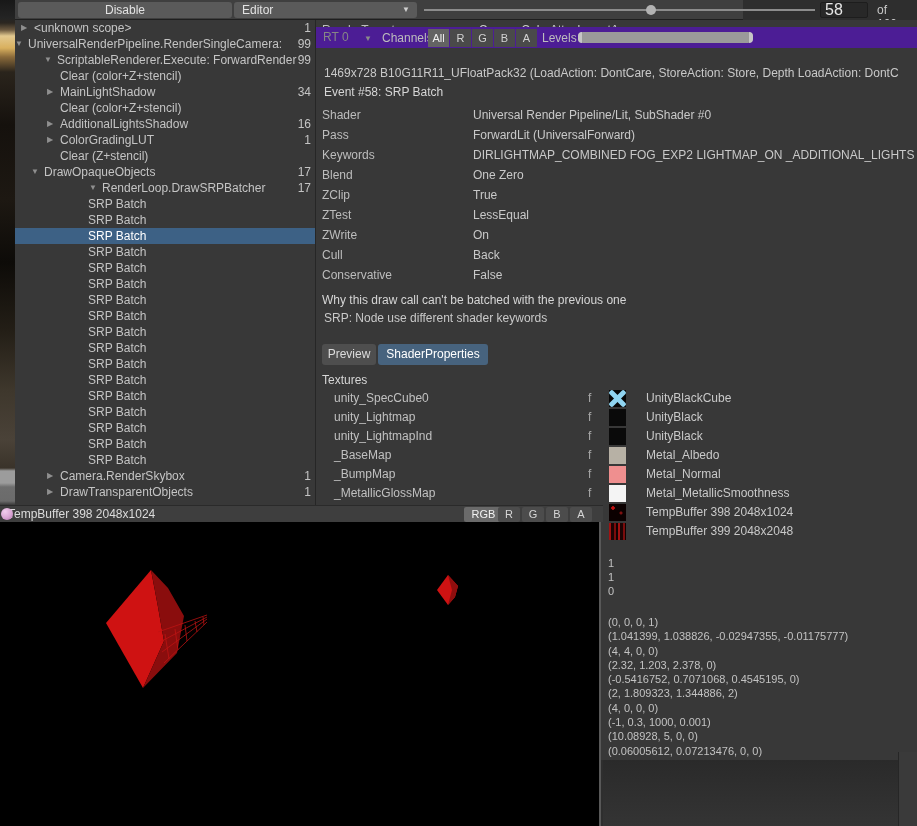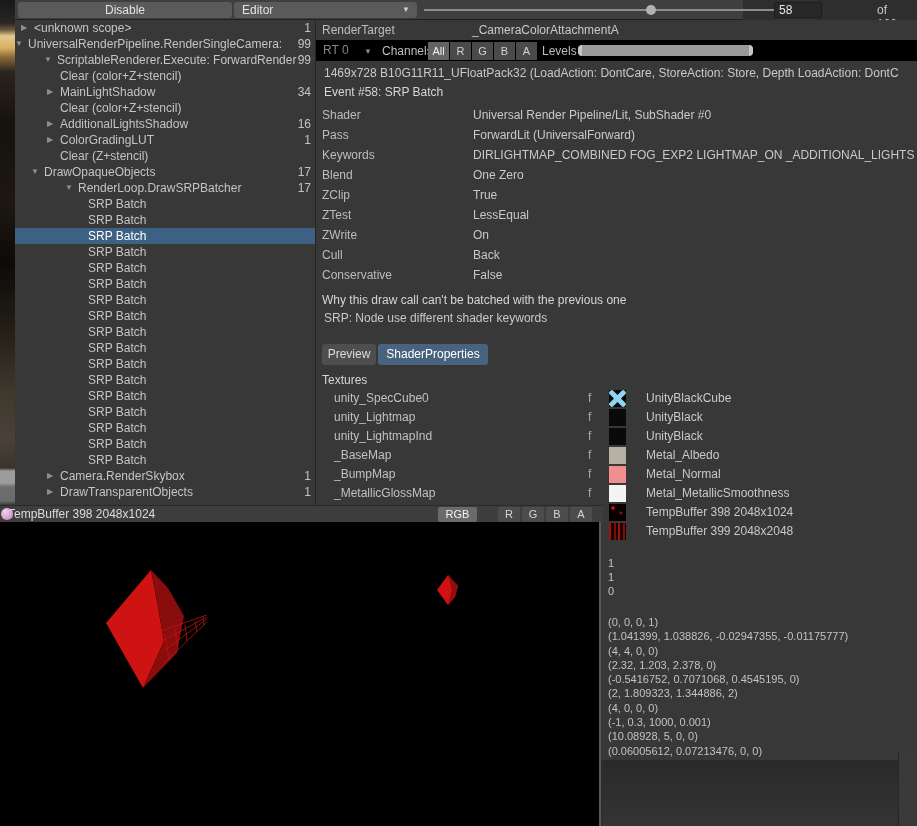--- a/index.html
+++ b/index.html
@@ -19,23 +19,23 @@
   
   #toolbar { position:absolute; left:15px; top:0; width:728px; height:20px;
     background:#3f3f3f; border-bottom:1px solid #1f1f1f; }
   .tb-btn { position:absolute; top:2px; height:16px; background:#5a5a5a; border-radius:3px;
     color:#e2e2e2; line-height:16px; }
   #disable-btn { left:3px; width:214px; text-align:center; }
   #editor-dd { left:219px; width:183px; padding-left:8px; }
   #editor-dd .dd-arrow { position:absolute; right:7px; top:0; font-size:8px; color:#cfcfcf; }
   #frame-slider { position:absolute; left:409px; top:9px; width:391px; height:2px; background:#8c8c8c; }
   #frame-slider .handle { position:absolute; top:-4px; width:10px; height:10px; border-radius:50%; background:#b2b2b2; }
-  #frame-input { position:absolute; left:759px; top:2px; width:48px; height:16px;
+  #frame-input { position:absolute; left:805px; top:2px; width:48px; height:16px;
     background:#282828; border:1px solid #1d1d1d; border-radius:2px; color:#e6e6e6;
-    font-size:12px; padding-left:4px; font-family:"Liberation Sans", sans-serif; }
+    font-size:16px; padding-left:4px; font-family:"Liberation Sans", sans-serif; }
   #frame-total { position:absolute; left:862px; top:3px; color:#c8c8c8; }
 
   
   #event-tree { position:absolute; left:15px; top:20px; width:300px; height:486px;
     background:#383838; overflow:hidden; }
   .tree-row { position:relative; height:16px; line-height:16px; white-space:nowrap; }
   .tree-row.selected { background:var(--selection-blue); }
   .tree-row.selected .tree-label { color:#ffffff; }
   .tree-arrow { display:inline-block; width:13px; font-size:8px; color:#8f8f8f; vertical-align:top; }
   .tree-label { color:#c4c4c4; }
@@ -44,21 +44,21 @@
   #v-divider { position:absolute; left:315px; top:20px; width:1px; height:740px; background:#262626; }
 
   
   #right-panel { position:absolute; left:316px; top:20px; width:601px; height:740px;
     background:#383838; overflow:hidden; }
   .rp-abs { position:absolute; white-space:nowrap; }
   .lbl { color:#bdbdbd; }
   .val { color:#c9c9c9; }
   .bold { font-weight:normal; color:#d6d6d6; }
 
-  #rt-toolbar { position:absolute; left:0; top:20px; width:601px; height:21px; background:#000000; }
+  #rt-toolbar { position:absolute; left:0; top:7px; width:601px; height:21px; background:#4c1d95; }
   #rt-select { position:absolute; left:2px; top:2px; width:58px; height:17px; color:#868686; line-height:17px; padding-left:5px; }
   #rt-select .dd-arrow { position:absolute; right:4px; top:1px; font-size:8px; color:#8a8a8a; }
   .chan-btn { position:absolute; top:2px; width:21px; height:18px; background:#4a4a4a;
     color:#d2d2d2; text-align:center; line-height:18px; font-size:11px; }
   .chan-btn.selected { background:#636363; color:#f0f0f0; }
   #levels-bar { position:absolute; left:262px; top:5px; width:175px; height:11px;
     background:#9a9a9a; border-radius:5px; }
   #levels-bar::before, #levels-bar::after { content:""; position:absolute; top:0; width:4px; height:11px; background:#c6c6c6; }
   #levels-bar::before { left:0; border-radius:5px 0 0 5px; }
   #levels-bar::after { right:0; border-radius:0 5px 5px 0; }
@@ -137,21 +137,21 @@
       <div class="tree-row" style="padding-left: 6px;"><span class="tree-arrow">▶</span><span class="tree-label">&lt;unknown scope&gt;</span><span class="tree-count">1</span></div>
       <div class="tree-row"><span class="tree-arrow">▼</span><span class="tree-label">UniversalRenderPipeline.RenderSingleCamera:</span><span class="tree-count">99</span></div>
       <div class="tree-row" style="padding-left: 29px;"><span class="tree-arrow">▼</span><span class="tree-label">ScriptableRenderer.Execute: ForwardRender</span><span class="tree-count">99</span></div>
       <div class="tree-row" style="padding-left: 32px;"><span class="tree-arrow"></span><span class="tree-label">Clear (color+Z+stencil)</span></div>
       <div class="tree-row" style="padding-left: 32px;"><span class="tree-arrow">▶</span><span class="tree-label">MainLightShadow</span><span class="tree-count">34</span></div>
       <div class="tree-row" style="padding-left: 32px;"><span class="tree-arrow"></span><span class="tree-label">Clear (color+Z+stencil)</span></div>
       <div class="tree-row" style="padding-left: 32px;"><span class="tree-arrow">▶</span><span class="tree-label">AdditionalLightsShadow</span><span class="tree-count">16</span></div>
       <div class="tree-row" style="padding-left: 32px;"><span class="tree-arrow">▶</span><span class="tree-label">ColorGradingLUT</span><span class="tree-count">1</span></div>
       <div class="tree-row" style="padding-left: 32px;"><span class="tree-arrow"></span><span class="tree-label">Clear (Z+stencil)</span></div>
       <div class="tree-row" style="padding-left: 16px;"><span class="tree-arrow">▼</span><span class="tree-label">DrawOpaqueObjects</span><span class="tree-count">17</span></div>
-      <div class="tree-row" style="padding-left: 50px;"><span class="tree-arrow">▼</span><span class="tree-label">RenderLoop.DrawSRPBatcher</span><span class="tree-count">17</span></div>
+      <div class="tree-row" style="padding-left: 74px;"><span class="tree-arrow">▼</span><span class="tree-label">RenderLoop.DrawSRPBatcher</span><span class="tree-count">17</span></div>
       <div class="tree-row" style="padding-left: 60px;"><span class="tree-arrow"></span><span class="tree-label">SRP Batch</span></div>
       <div class="tree-row" style="padding-left: 60px;"><span class="tree-arrow"></span><span class="tree-label">SRP Batch</span></div>
       <div class="tree-row selected" style="padding-left: 60px;"><span class="tree-arrow"></span><span class="tree-label">SRP Batch</span></div>
       <div class="tree-row" style="padding-left: 60px;"><span class="tree-arrow"></span><span class="tree-label">SRP Batch</span></div>
       <div class="tree-row" style="padding-left: 60px;"><span class="tree-arrow"></span><span class="tree-label">SRP Batch</span></div>
       <div class="tree-row" style="padding-left: 60px;"><span class="tree-arrow"></span><span class="tree-label">SRP Batch</span></div>
       <div class="tree-row" style="padding-left: 60px;"><span class="tree-arrow"></span><span class="tree-label">SRP Batch</span></div>
       <div class="tree-row" style="padding-left: 60px;"><span class="tree-arrow"></span><span class="tree-label">SRP Batch</span></div>
       <div class="tree-row" style="padding-left: 60px;"><span class="tree-arrow"></span><span class="tree-label">SRP Batch</span></div>
       <div class="tree-row" style="padding-left: 60px;"><span class="tree-arrow"></span><span class="tree-label">SRP Batch</span></div>
@@ -306,21 +306,21 @@
   </div>
 
   <div id="below-window"></div>
   <div id="scroll-strip"></div>
 
   <div id="preview-win">
     <div id="preview-header">
       <div id="preview-title">TempBuffer 398 2048x1024</div>
       <div id="preview-icon"></div>
       <div id="pv-chan-group">
-          <div class="pv-chan selected" style="left: 438px; width: 39px;">RGB</div>
+          <div class="pv-chan selected" style="left: 464px; width: 39px;">RGB</div>
           <div class="pv-chan" style="left: 498px; width: 22px;">R</div>
           <div class="pv-chan" style="left: 522px; width: 22px;">G</div>
           <div class="pv-chan" style="left: 546px; width: 22px;">B</div>
           <div class="pv-chan" style="left: 570px; width: 22px;">A</div>
         </div>
     </div>
     <div id="preview-body">
       <svg width="601" height="304" viewBox="0 0 601 304">
 
         <polygon points="151,48 106,101 143,166 164,119 158,85" fill="#cf1212"></polygon>

